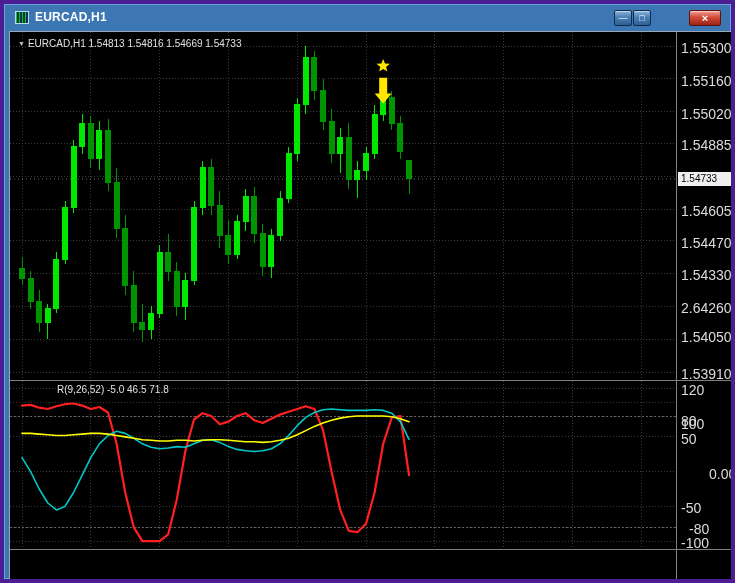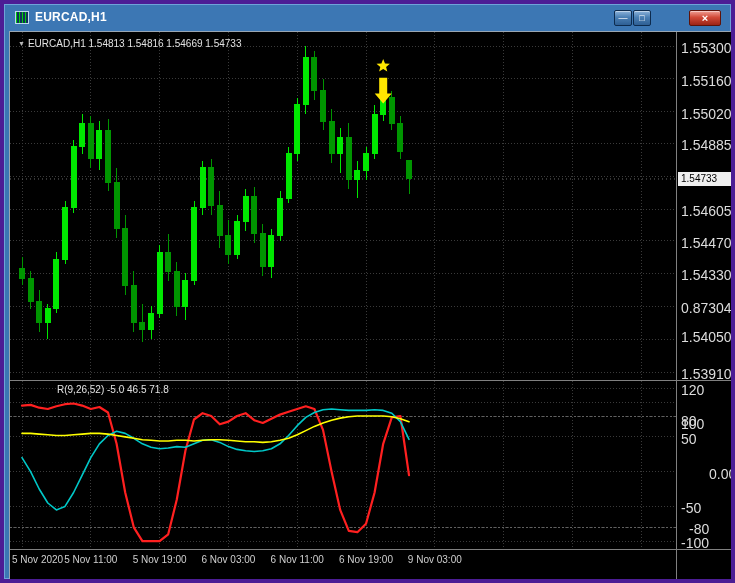--- a/index.html
+++ b/index.html
@@ -219,43 +219,34 @@
           <line x1="0" y1="146.30434782608697" x2="666" y2="146.30434782608697" stroke="#606060" stroke-dasharray="2 2"></line>
         </g>
         <polyline points="12.0,24.6 20.6,23.9 29.2,26.7 37.8,28.0 46.4,25.3 55.0,23.2 63.6,22.5 72.2,24.6 80.8,28.0 89.4,26.0 98.0,31.5 106.6,62.8 115.2,111.5 123.8,146.3 132.4,160.2 141.0,160.2 149.6,160.2 158.2,153.3 166.8,118.5 175.4,69.8 184.0,38.5 192.6,32.2 201.2,35.0 209.8,43.3 218.4,40.6 227.0,35.0 235.6,32.2 244.2,39.2 252.8,42.0 261.4,37.8 270.0,33.6 278.6,30.8 287.2,28.0 295.8,25.3 304.4,28.0 313.0,48.9 321.6,90.7 330.2,128.9 338.8,149.8 347.4,151.2 356.0,142.8 364.6,111.5 373.2,62.8 381.8,36.4 390.4,35.0 399.0,94.1" fill="none" stroke="#ff2020" stroke-width="2.2" stroke-linejoin="round" stroke-linecap="round"></polyline>
         <polyline points="12.0,76.7 20.6,90.7 29.2,108.0 37.8,122.0 46.4,128.9 55.0,125.4 63.6,111.5 72.2,94.1 80.8,76.7 89.4,62.8 98.0,54.5 106.6,50.3 115.2,52.4 123.8,57.3 132.4,62.8 141.0,66.3 149.6,67.7 158.2,67.0 166.8,65.6 175.4,66.3 184.0,62.8 192.6,59.3 201.2,58.7 209.8,61.4 218.4,65.6 227.0,68.4 235.6,69.8 244.2,70.5 252.8,69.8 261.4,67.7 270.0,62.8 278.6,54.5 287.2,44.7 295.8,36.4 304.4,31.5 313.0,28.7 321.6,28.0 330.2,28.7 338.8,29.4 347.4,29.4 356.0,29.4 364.6,28.7 373.2,29.4 381.8,32.2 390.4,40.6 399.0,58.3" fill="none" stroke="#00c8c8" stroke-width="1.6" stroke-linejoin="round" stroke-linecap="round"></polyline>
         <polyline points="12.0,52.4 20.6,52.4 29.2,53.1 37.8,53.8 46.4,54.5 55.0,54.5 63.6,53.8 72.2,53.1 80.8,52.4 89.4,52.4 98.0,53.1 106.6,54.5 115.2,55.9 123.8,57.3 132.4,58.7 141.0,59.3 149.6,60.0 158.2,60.0 166.8,59.3 175.4,59.3 184.0,60.0 192.6,59.3 201.2,58.7 209.8,58.7 218.4,59.3 227.0,60.0 235.6,60.7 244.2,60.7 252.8,61.4 261.4,60.7 270.0,59.3 278.6,57.3 287.2,53.8 295.8,49.6 304.4,45.4 313.0,42.0 321.6,39.2 330.2,37.1 338.8,35.7 347.4,35.0 356.0,35.0 364.6,35.0 373.2,35.0 381.8,35.7 390.4,37.8 399.0,40.7" fill="none" stroke="#ffff00" stroke-width="1.6" stroke-linejoin="round" stroke-linecap="round"></polyline>
       </svg>
     <div class="legend" id="ind-legend">R(9,26,52) -5.0 46.5 71.8</div>
 
     <div class="pane-sep" style="top:517px"></div>
 
-    <div id="time-axis">
-        <div class="time-label first" style="left: 2px;">5 Nov 2020</div>
-        <div class="time-label" style="left: 80.8px;">5 Nov 11:00</div>
-        <div class="time-label" style="left: 149.6px;">5 Nov 19:00</div>
-        <div class="time-label" style="left: 218.4px;">6 Nov 03:00</div>
-        <div class="time-label" style="left: 287.2px;">6 Nov 11:00</div>
-        <div class="time-label" style="left: 356px;">6 Nov 19:00</div>
-        <div class="time-label" style="left: 424.8px;">9 Nov 03:00</div>
-      </div>
 
     <div class="axis-sep"></div>
 
     <div class="axis-col">
       <div id="price-ticks">
           <div class="axis-label" style="top: 8px;">1.55300</div>
           <div class="axis-label" style="top: 40.8345px;">1.55160</div>
           <div class="axis-label" style="top: 73.6691px;">1.55020</div>
           <div class="axis-label" style="top: 105.331px;">1.54885</div>
           <div class="axis-label" style="top: 138.165px;">1.54745</div>
           <div class="axis-label" style="top: 171px;">1.54605</div>
           <div class="axis-label" style="top: 202.662px;">1.54470</div>
           <div class="axis-label" style="top: 235.496px;">1.54330</div>
-          <div class="axis-label" style="top: 268.331px;">0.87304</div>
+          <div class="axis-label" style="top: 268.331px;">2.64260</div>
           <div class="axis-label" style="top: 297px;">1.54050</div>
           <div class="axis-label" style="top: 334px;">1.53910</div>
         </div>
       <div id="ind-ticks">
           <div class="axis-label" style="top: 350.174px;">120</div>
           <div class="axis-label" style="top: 384px;">100</div>
           <div class="axis-label" style="top: 381px;">80</div>
           <div class="axis-label" style="top: 398.87px;">50</div>
           <div class="axis-label" style="top: 433.652px; padding-left: 28px;">0.00</div>
           <div class="axis-label" style="top: 468.435px;">-50</div>

